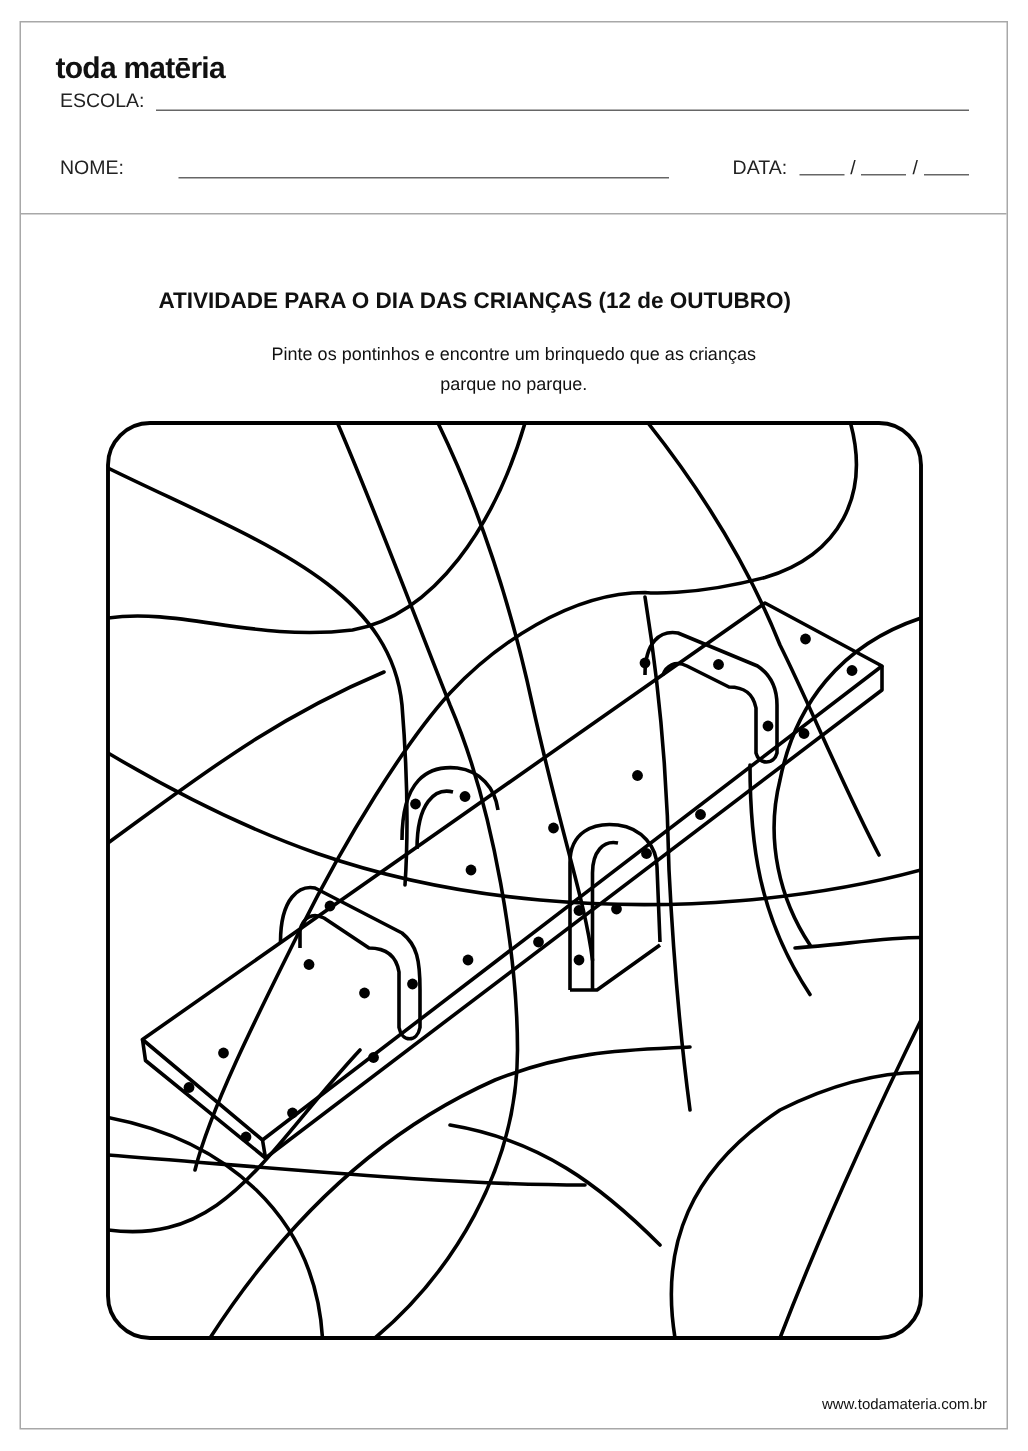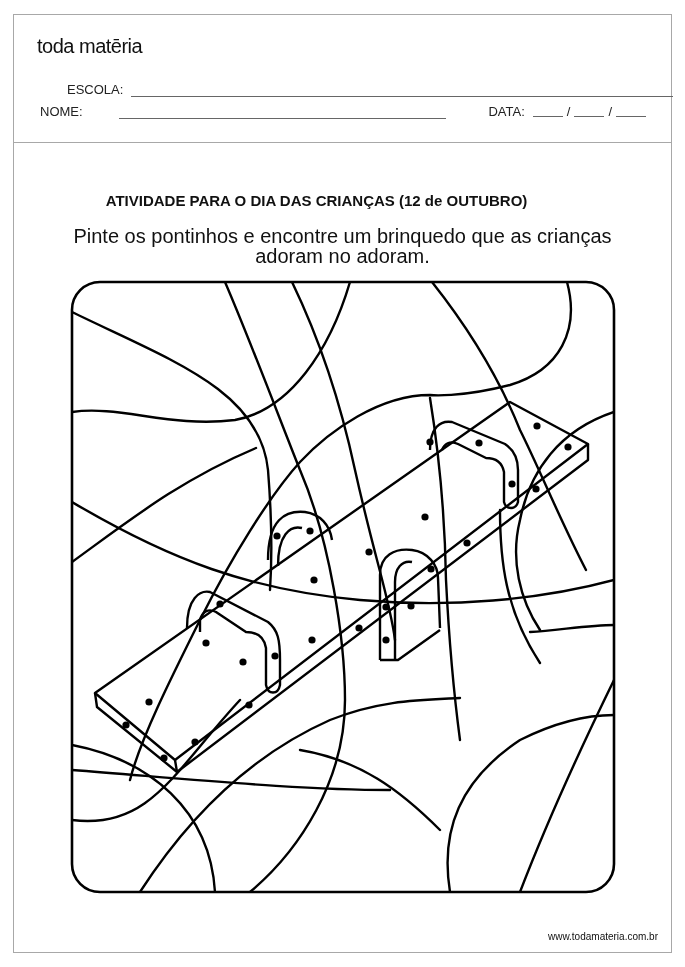--- a/index.html
+++ b/index.html
@@ -1,28 +1,28 @@
 <!DOCTYPE html>
 <html><head>
   <meta charset="utf-8">
   <style>
     html, body { margin: 0; padding: 0; background: #ffffff; }
     body { width: 685px; height: 967px; position: relative; overflow: hidden; font-family: "Liberation Sans", sans-serif; color: #111; }
     .page { position: absolute; left: 13px; top: 14px; width: 659px; height: 939px; border: 1.5px solid #a8a8a8; box-sizing: border-box; }
     .header { position: absolute; left: 0; top: 0; width: 100%; height: 127px; border-bottom: 1.5px solid #a8a8a8; }
-    .brand { position: absolute; left: 23px; top: 20px; font-size: 20px; font-weight: 400; letter-spacing: -0.5px; color: #111; }
+    .brand { position: absolute; left: 23px; top: 20px; font-size: 20px; font-weight: 700; letter-spacing: -0.5px; color: #111; }
     .field-row { position: absolute; left: 26px; font-size: 13px; color: #222; display: flex; align-items: flex-end; }
     .field-row .label { margin-right: 8px; }
     .line { border-bottom: 1px solid #666; height: 12px; }
-    .row-escola { top: 67px; width: 606px; margin-left: 27px; }
+    .row-escola { top: 44px; width: 606px; }
     .row-nome { top: 89px; width: 606px; gap: 28px; }
     .date-part { display: flex; align-items: flex-start; margin-left: 14px; }
     .date-part .sep { margin: 0 4px; }
     .title { position: absolute; left: 0; width: 633px; top: 192px; text-align: center; font-size: 15px; font-weight: 700; color: #111; }
-    .subtitle { position: absolute; left: 0; width: 685px; top: 226px; text-align: center; font-size: 20px; line-height: 20px; color: #111; }
+    .subtitle { position: absolute; left: 0; width: 685px; top: 226px; text-align: center; font-size: 12px; line-height: 20px; color: #111; }
     .drawing { position: absolute; left: 70px; top: 280px; }
     .footer { position: absolute; right: 27px; top: 931px; font-size: 10px; font-weight: 400; color: #111; padding-left: 26px; }
   </style>
 </head>
 <body>
 
 <div class="page">
   <div class="header">
     <div class="brand">toda matēria</div>
 
@@ -42,21 +42,21 @@
         <span class="sep">/</span>
         <span class="line" style="width:30px"></span>
       </span>
     </div>
   </div>
 </div>
 
 <div class="title">ATIVIDADE PARA O DIA DAS CRIANÇAS (12 de OUTUBRO)</div>
 <div class="subtitle">
   <div>Pinte os pontinhos e encontre um brinquedo que as crianças</div>
-  <div>adoram no adoram.</div>
+  <div>parque no parque.</div>
 </div>
 
 <svg class="drawing" width="546" height="614" viewBox="70 280 546 614" xmlns="http://www.w3.org/2000/svg">
   <defs>
     <clipPath id="frame">
       <rect x="72" y="282" width="542" height="610" rx="28" ry="28"></rect>
     </clipPath>
   </defs>
   <g clip-path="url(#frame)" fill="none" stroke="#000" stroke-width="2.4" stroke-linecap="round" stroke-linejoin="round">
 

